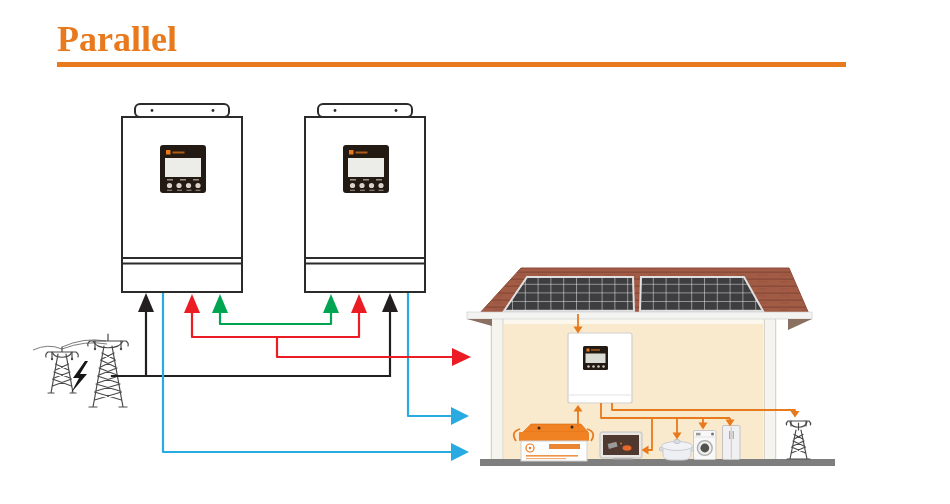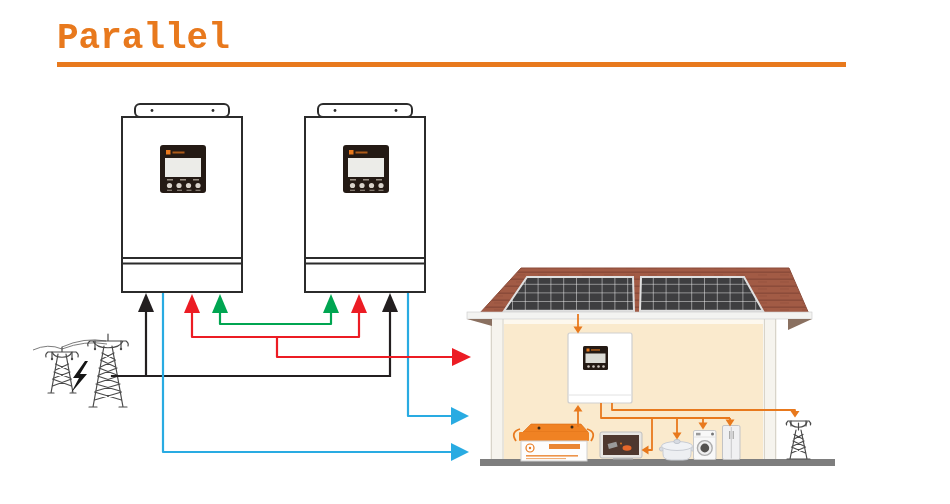--- a/index.html
+++ b/index.html
@@ -1,17 +1,17 @@
 <!DOCTYPE html>
 <html style="--accent: #E8791D; --red: #EC1C24; --blue: #29ABE2; --green: #00A551; --line_black: #231F20; --outline: #2B2B2B; --wall: #FAEACD; --wall_trim: #F6F4EE; --roof: #A25B45; --roof_dark: #8C4C3A; --solar_cell: #3E3E40; --solar_grid: #ECECEC; --ground: #7E7E7E; --battery_orange: #F08223; --device_panel: #241A14; --screen: #ECECE8;"><head>
 <meta charset="utf-8">
 <style>
   html,body{margin:0;padding:0;background:#ffffff;}
   .page{position:relative;width:846px;height:504px;background:#fff;overflow:hidden;
-        font-family:Liberation Mono, monospace;}
+        font-family:Liberation Serif, serif;}
   .title{position:absolute;left:57px;top:18px;font-size:36px;font-weight:700;
          color:var(--accent);letter-spacing:0px;}
   .title-rule{position:absolute;left:57px;top:62px;width:826px;height:4.5px;
               background:var(--accent);}
   svg{position:absolute;left:0;top:0;}
   .lw{fill:none;stroke-width:2.2;stroke-linejoin:round;stroke-linecap:square;}
   .s-red{stroke:var(--red);}   .f-red{fill:var(--red);}
   .s-blue{stroke:var(--blue);} .f-blue{fill:var(--blue);}
   .s-green{stroke:var(--green);}.f-green{fill:var(--green);}
   .s-black{stroke:var(--line_black);} .f-black{fill:var(--line_black);}

